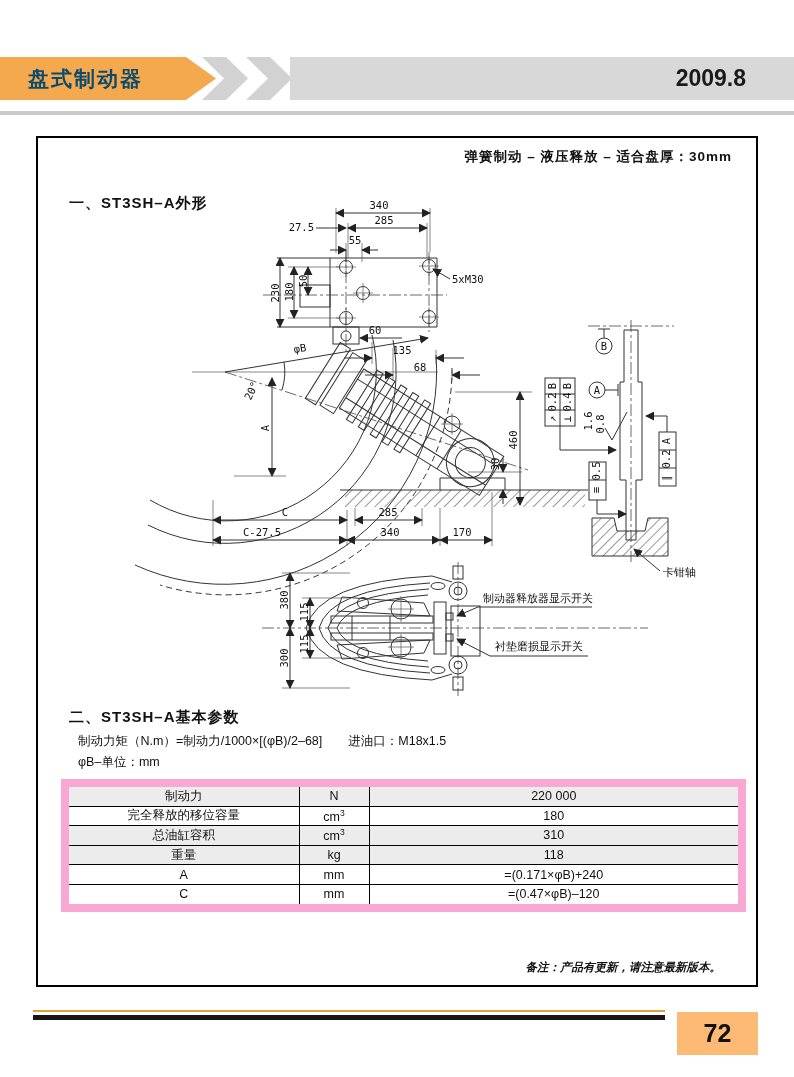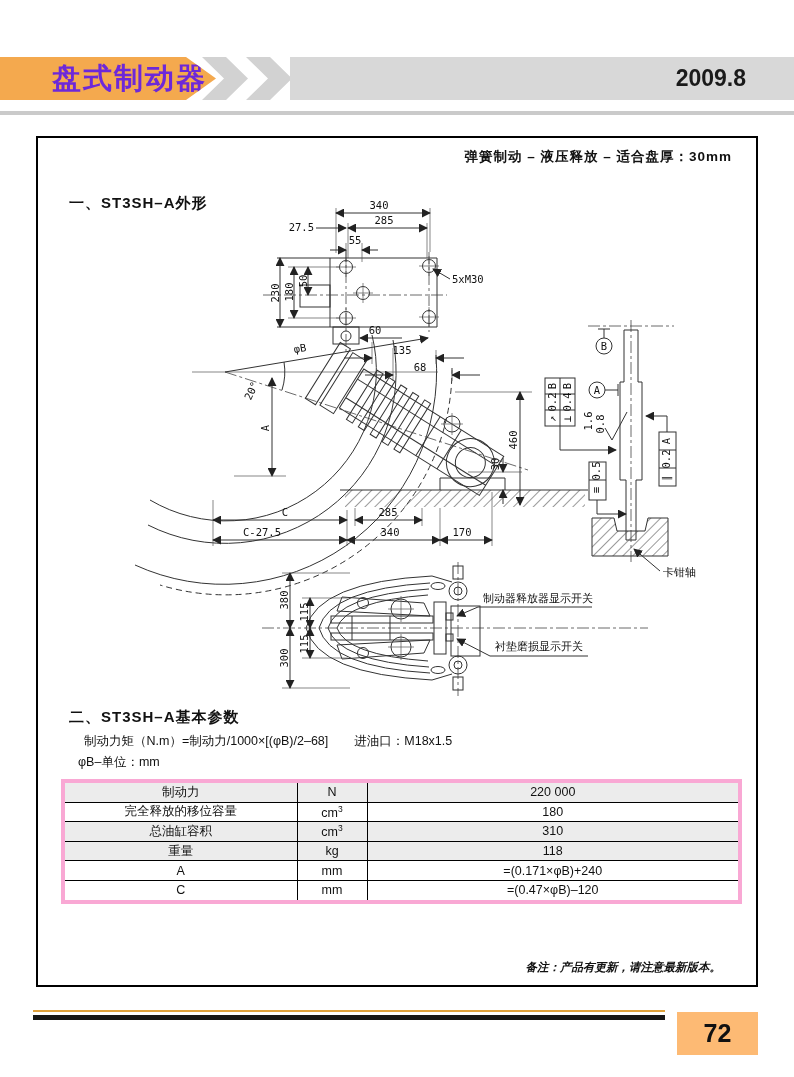--- a/index.html
+++ b/index.html
@@ -3,43 +3,43 @@
 <meta charset="utf-8">
 <style>
   html,body{margin:0;padding:0;}
   body{width:794px;height:1077px;position:relative;background:#ffffff;
        font-family:"Liberation Sans","DejaVu Sans",sans-serif;color:#111;overflow:hidden;}
 
   
   .hdr-band{position:absolute;top:57px;left:0;width:794px;height:43px;}
   .hdr-orange{position:absolute;left:0;top:0;width:216px;height:43px;background:#F4A94E;
       clip-path:polygon(0 0,186px 0,216px 50%,186px 100%,0 100%);}
-  .hdr-orange span{display:block;line-height:43px;padding-left:52px;font-size:29px;
-      font-weight:bold;letter-spacing:2px;color:#6d28d9;}
+  .hdr-orange span{display:block;line-height:43px;padding-left:28px;font-size:21px;
+      font-weight:bold;letter-spacing:2px;color:#0c4a6e;}
   .chev{position:absolute;top:0;width:46px;height:43px;background:#D2D2D2;
       clip-path:polygon(0 0,24px 0,46px 50%,24px 100%,0 100%,22px 50%);}
   .chev.c1{left:202px;} .chev.c2{left:246px;}
   .hdr-gray{position:absolute;left:290px;right:0;top:0;height:43px;background:#D8D8D8;
       text-align:right;line-height:43px;padding-right:48px;font-size:23px;font-weight:bold;color:#1a1a1a;}
   .hdr-rule{position:absolute;top:111px;left:0;width:794px;height:4px;background:#CACACA;}
 
   
   .content-frame{position:absolute;left:36px;top:136px;width:718px;height:847px;border:2px solid #000;}
 
   .intro-note{position:absolute;right:62px;top:148px;font-size:13.5px;font-weight:bold;letter-spacing:1px;}
   .sec-title{position:absolute;font-weight:bold;font-size:15px;letter-spacing:1px;}
   .sec1{left:69px;top:194px;} .sec2{left:69px;top:708px;}
-  .formula-line{position:absolute;left:84px;top:733px;font-size:12.5px;}
+  .formula-line{position:absolute;left:78px;top:733px;font-size:12.5px;}
   .formula-line .inlet{margin-left:26px;}
   .unit-note{position:absolute;left:78px;top:754px;font-size:12.5px;}
   .remark{position:absolute;right:73px;top:960px;font-size:11.5px;font-weight:bold;font-style:italic;}
 
   
   .param-table{position:absolute;left:61px;top:779px;width:677px;border-collapse:collapse;
-      table-layout:fixed;border:4px solid #f9a8d4;font-size:12.5px;}
+      table-layout:fixed;border:8px solid #f9a8d4;font-size:12.5px;}
   .param-table td{border:1px solid #000;text-align:center;height:18.6px;padding:0;vertical-align:middle;}
   .param-table col.c1{width:234px;} .param-table col.c2{width:70px;} .param-table col.c3{width:373px;}
   .param-table tr.shaded{background:#ECECEC;}
   .param-table sup{font-size:8.5px;}
 
   
   .foot-orange{position:absolute;left:33px;top:1010px;width:632px;height:2px;background:#DFA13C;}
   .foot-black{position:absolute;left:33px;top:1015px;width:632px;height:5px;background:#161616;}
   .page-badge{position:absolute;left:677px;top:1012px;width:81px;height:43px;background:#fdba74;
       text-align:center;line-height:43px;font-size:25px;font-weight:bold;color:#111;}

